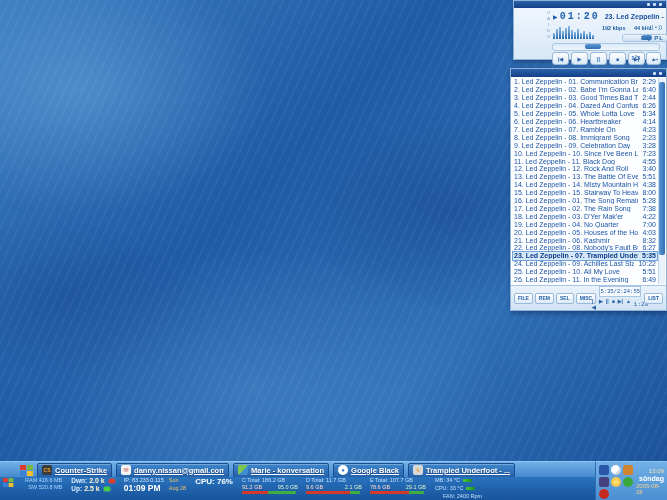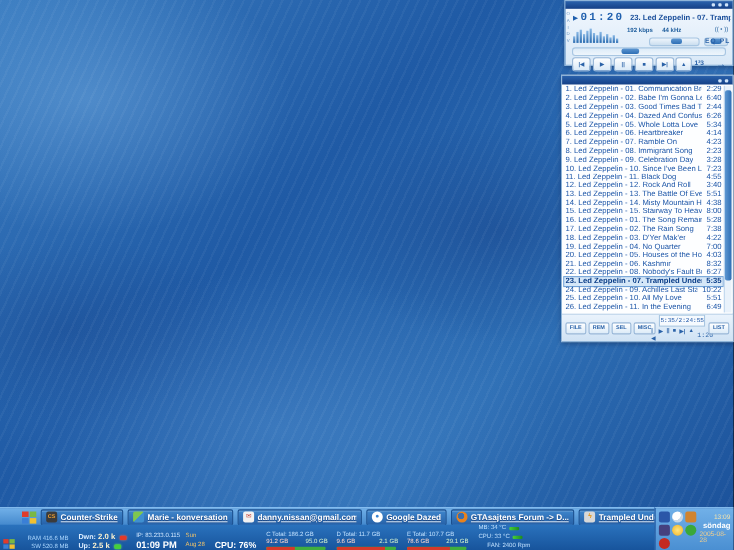--- a/index.html
+++ b/index.html
@@ -16,21 +16,21 @@
       linear-gradient(135deg,#3a7cc0 0%,#1f5aa5 38%,#2e6fb5 68%,#1a4f98 100%);}
   .wallpaper::after{content:"";position:absolute;inset:0;
     background:repeating-linear-gradient(115deg,rgba(255,255,255,.045) 0 2px,transparent 2px 8px);}
   
   .winamp-main{position:absolute;left:513px;top:0;width:152px;height:58px;
     background:linear-gradient(#f3f8fe,#d8e8f7);border:1px solid #8fb4d8;
     box-shadow:1px 2px 5px rgba(0,10,40,.4);}
   .wm-titlebar{height:7px;background:linear-gradient(#2a62ac,#143f86);
     display:flex;justify-content:flex-end;align-items:center;gap:3px;padding-right:4px;}
   .win-dot{width:3px;height:3px;background:#cfe4fa;border-radius:1px;}
-  .wm-body{position:relative;height:49px;}
+  .wm-body{position:relative;height:49px;margin-left:32px;}
   .clutter{position:absolute;left:0;top:2px;width:5px;writing-mode:vertical-rl;
     text-orientation:upright;font-size:4px;letter-spacing:1px;color:#6a95c5;}
   .wm-row1{position:absolute;left:7px;top:2px;right:2px;height:12px;display:flex;align-items:center;}
   .play-ind{font-size:6px;color:#1f5fae;margin-right:2px;}
   .wm-time{font-family:"Liberation Mono",monospace;font-weight:bold;font-size:10px;
     letter-spacing:2px;color:#1f5fae;margin-right:5px;}
   .wm-title{font-size:7px;font-weight:bold;color:#1b4f9b;white-space:nowrap;overflow:hidden;flex:1;}
   .spectrum{position:absolute;left:7px;top:17px;width:44px;height:14px;
     display:flex;align-items:flex-end;gap:1px;}
   .sbar{width:2px;background:linear-gradient(#8ab9e6,#2a6cb0);}
@@ -100,21 +100,21 @@
   .tb-ico::after{content:attr(data-glyph);}
   [data-name="counter-strike-icon"]{background:#3b3b3b;color:#f0a030;font-size:5px;font-weight:bold;}
   [data-name="messenger-icon"]{background:linear-gradient(135deg,#7ec74f 50%,#3f8fd0 50%);color:#fff;}
   [data-name="gmail-icon"]{background:#f2f2f2;color:#c23a2a;}
   [data-name="google-talk-icon"]{background:#fff;color:#3a84d2;border-radius:50%;}
   [data-name="firefox-icon"]{background:radial-gradient(circle at 42% 42%,#3a6fb0 34%,#e8821e 38%);border-radius:50%;}
   [data-name="winamp-icon"]{background:#d8d8d8;color:#e88f00;font-weight:bold;}
   .tb-label{font-size:7.5px;font-weight:bold;color:#fff;text-shadow:0 1px 1px rgba(0,0,40,.45);
     white-space:nowrap;overflow:hidden;text-decoration:underline;}
   .tb-row2{position:absolute;left:0;right:72px;top:16px;height:23px;
-    background:linear-gradient(#2a72bd,#17549c);display:flex;align-items:flex-end;gap:9px;
+    background:linear-gradient(#2a72bd,#17549c);display:flex;align-items:flex-start;gap:9px;
     padding:0 3px;overflow:hidden;}
   .grp{display:flex;flex-direction:column;justify-content:center;gap:1px;flex:none;}
   .memtxt{font-size:5.5px;color:#a9d6ff;text-align:right;line-height:1.1;}
   .net-line{display:flex;align-items:center;gap:2px;}
   .net-lab{font-size:6.5px;font-weight:bold;color:#dcedff;}
   .net-val{font-size:7px;font-weight:bold;color:#fdf3cf;}
   .led{width:6px;height:4px;border-radius:1px;margin-left:2px;}
   .led-red{background:#e23a28;box-shadow:0 0 2px #ff6a50;}
   .led-green{background:#46d03a;box-shadow:0 0 2px #7aff60;}
   .ipgrid{display:grid;grid-template-columns:auto auto;column-gap:5px;row-gap:0;align-items:center;}
@@ -399,38 +399,34 @@
           <i class="y"></i>
       </span>
       <span style="display:flex;gap:4px;" data-name="taskbar-buttons">
 
           <span class="tb-btn" data-name="taskbar-button">
             <span class="tb-ico" data-name="counter-strike-icon" data-glyph="CS"></span>
             <span class="tb-label" data-name="taskbar-button-label">Counter-Strike</span>
           </span>
 
           <span class="tb-btn" data-name="taskbar-button">
+            <span class="tb-ico" data-name="gmail-icon" data-glyph="✉"></span>
+            <span class="tb-label" data-name="taskbar-button-label">danny.nissan@gmail.com</span>
+          </span>
+
+          <span class="tb-btn" data-name="taskbar-button">
             <span class="tb-ico" data-name="messenger-icon" data-glyph=""></span>
             <span class="tb-label" data-name="taskbar-button-label">Marie - konversation</span>
           </span>
 
           <span class="tb-btn" data-name="taskbar-button">
-            <span class="tb-ico" data-name="gmail-icon" data-glyph="✉"></span>
-            <span class="tb-label" data-name="taskbar-button-label">danny.nissan@gmail.com</span>
-          </span>
-
-          <span class="tb-btn" data-name="taskbar-button">
             <span class="tb-ico" data-name="google-talk-icon" data-glyph="●"></span>
-            <span class="tb-label" data-name="taskbar-button-label">Google Dazed</span>
-          </span>
-
-          <span class="tb-btn" data-name="taskbar-button">
-            <span class="tb-ico" data-name="firefox-icon" data-glyph=""></span>
-            <span class="tb-label" data-name="taskbar-button-label">GTAsajtens Forum -&gt; D...</span>
-          </span>
+            <span class="tb-label" data-name="taskbar-button-label">Google Black</span>
+          </span>
+
 
           <span class="tb-btn" data-name="taskbar-button">
             <span class="tb-ico" data-name="winamp-icon" data-glyph="ϟ"></span>
             <span class="tb-label" data-name="taskbar-button-label">Trampled Underfoot - ...</span>
           </span>
         </span>
     </div>
     <div class="tb-row2" data-name="system-stats-bar">
       <span class="flag flag-small" data-name="windows-flag-icon">
         <i class="r"></i>

